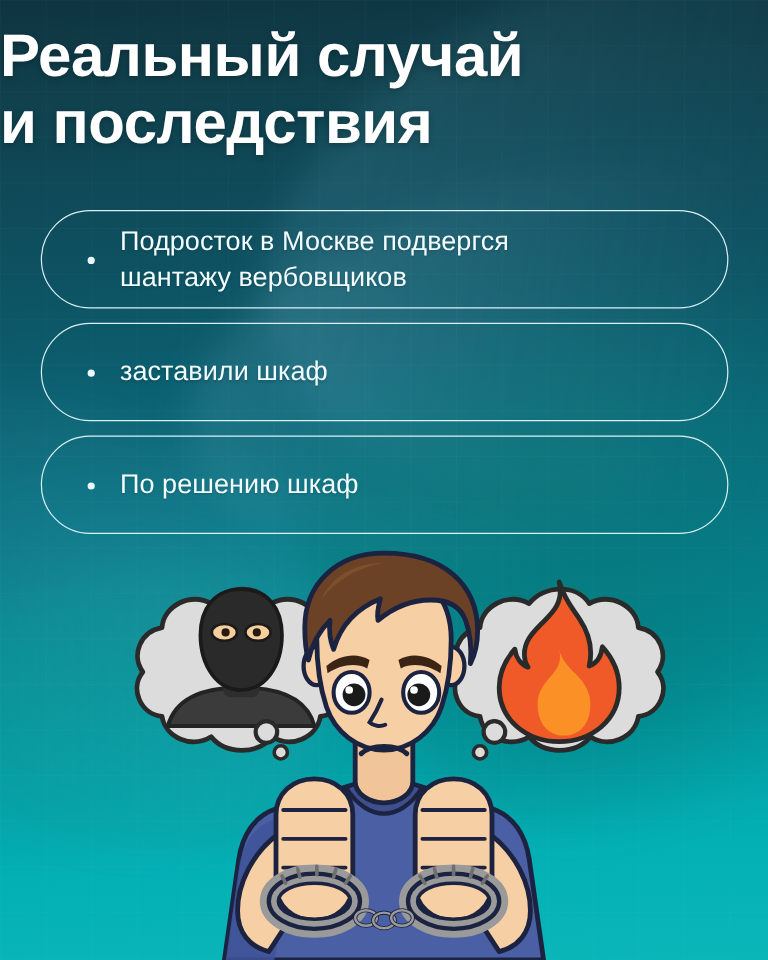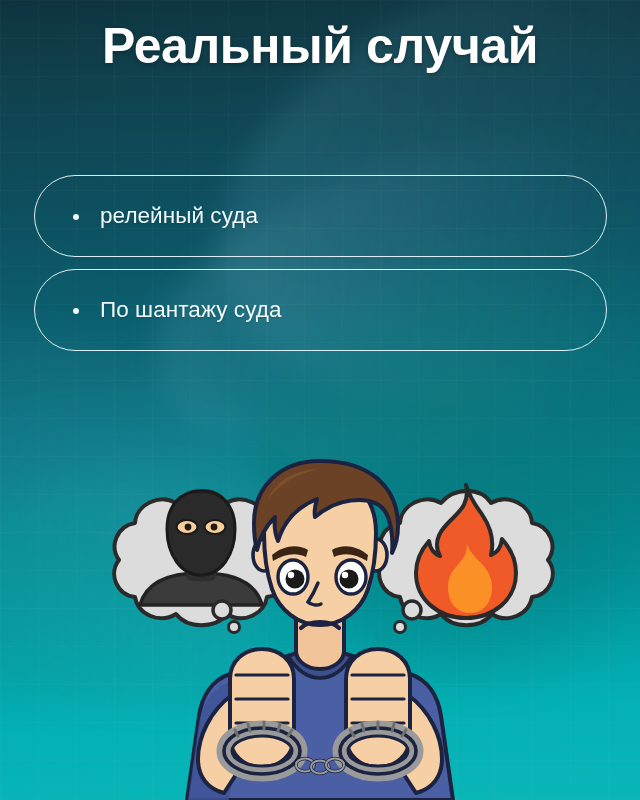--- a/index.html
+++ b/index.html
@@ -75,21 +75,21 @@
     width: 420px; height: 260px;
     left: 330px; top: 430px;
     background: radial-gradient(ellipse at 40% 50%, rgba(5,110,112,0.45), rgba(5,110,112,0) 70%);
     transform: rotate(-14deg);
   }
 
   
   .title {
     position: absolute;
     left: 0; right: 0; top: 18px;
-    text-align: center;
+    text-align: left;
     color: #ffffff;
     font-size: 50px;
     font-weight: bold;
     line-height: 1.12;
     letter-spacing: -0.4px;
     text-shadow: 0 2px 5px rgba(0,0,0,0.25);
   }
   .title .l2 { display: block; }
 
   
@@ -140,36 +140,44 @@
     <div class="swoosh sw2"></div>
     <div class="swoosh sw3"></div>
     <div class="swoosh sw4"></div>
     <div class="swoosh sw5"></div>
     <div class="swoosh sw6"></div>
     <div class="grid"></div>
   </div>
 
   <div class="title">
     <span class="l1">Реальный случай</span>
+    <span class="l2">и последствия</span>
   </div>
 
   <div class="cards">
-
 
     <div class="card">
       <span class="bullet"></span>
       <div class="card-text">
-        <div>релейный суда</div>
+        <div>Подросток в Москве подвергся</div>
+        <div>шантажу вербовщиков</div>
       </div>
     </div>
 
     <div class="card">
       <span class="bullet"></span>
       <div class="card-text">
-        <div>По шантажу суда</div>
+        <div>заставили шкаф</div>
+      </div>
+    </div>
+
+    <div class="card">
+      <span class="bullet"></span>
+      <div class="card-text">
+        <div>По решению шкаф</div>
       </div>
     </div>
 
   </div>
 
   <div class="illo">
     <svg width="640" height="345" viewBox="0 0 640 345" xmlns="http://www.w3.org/2000/svg">
 
       <g>
 

